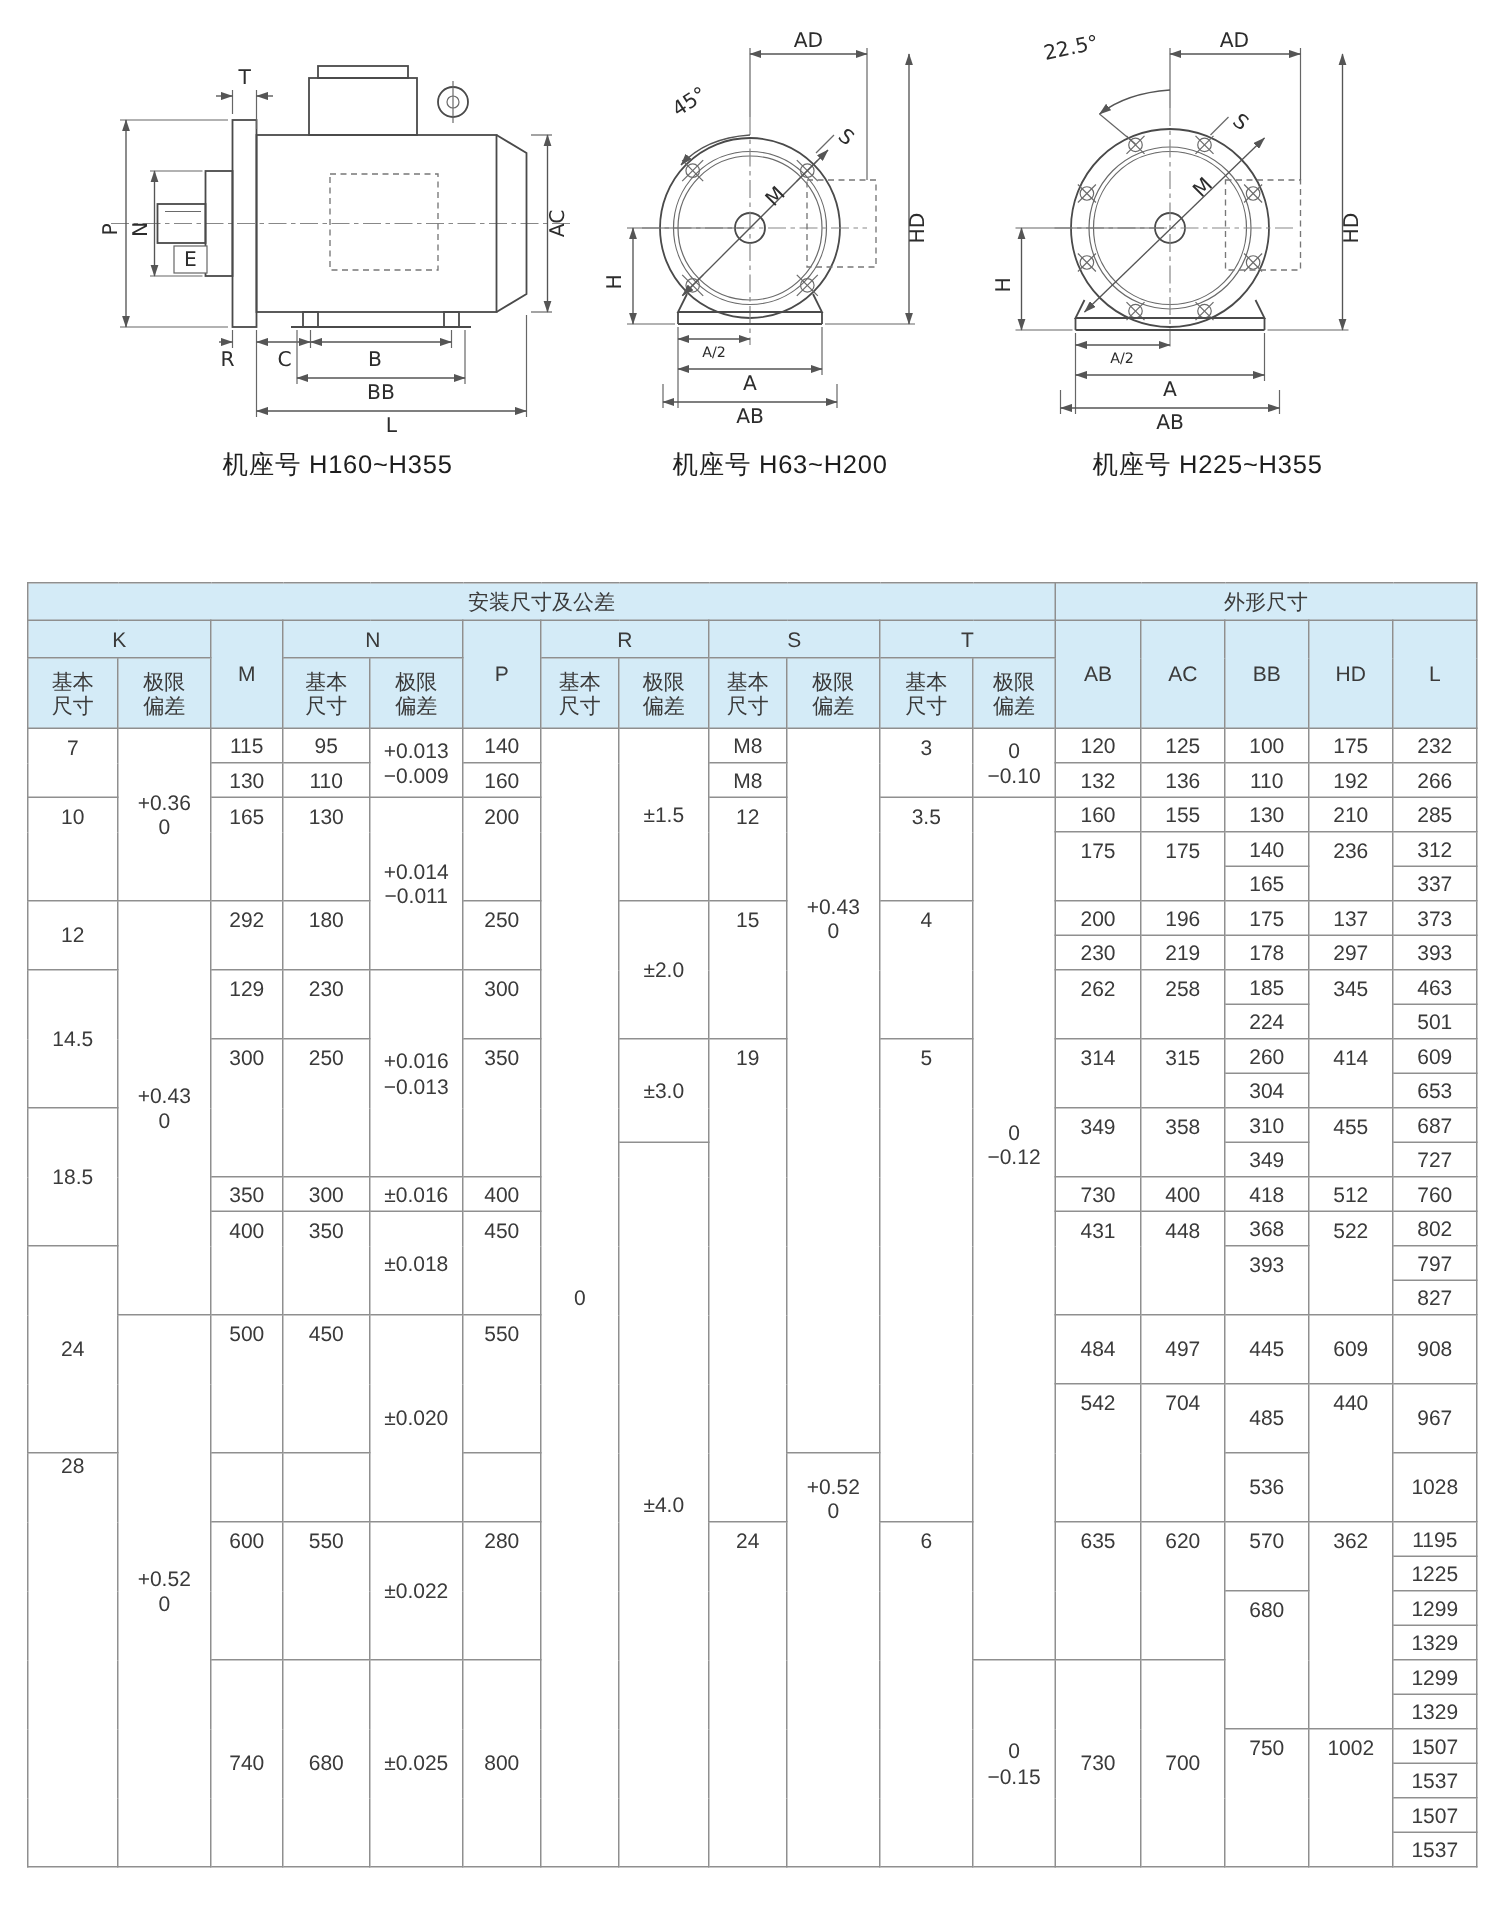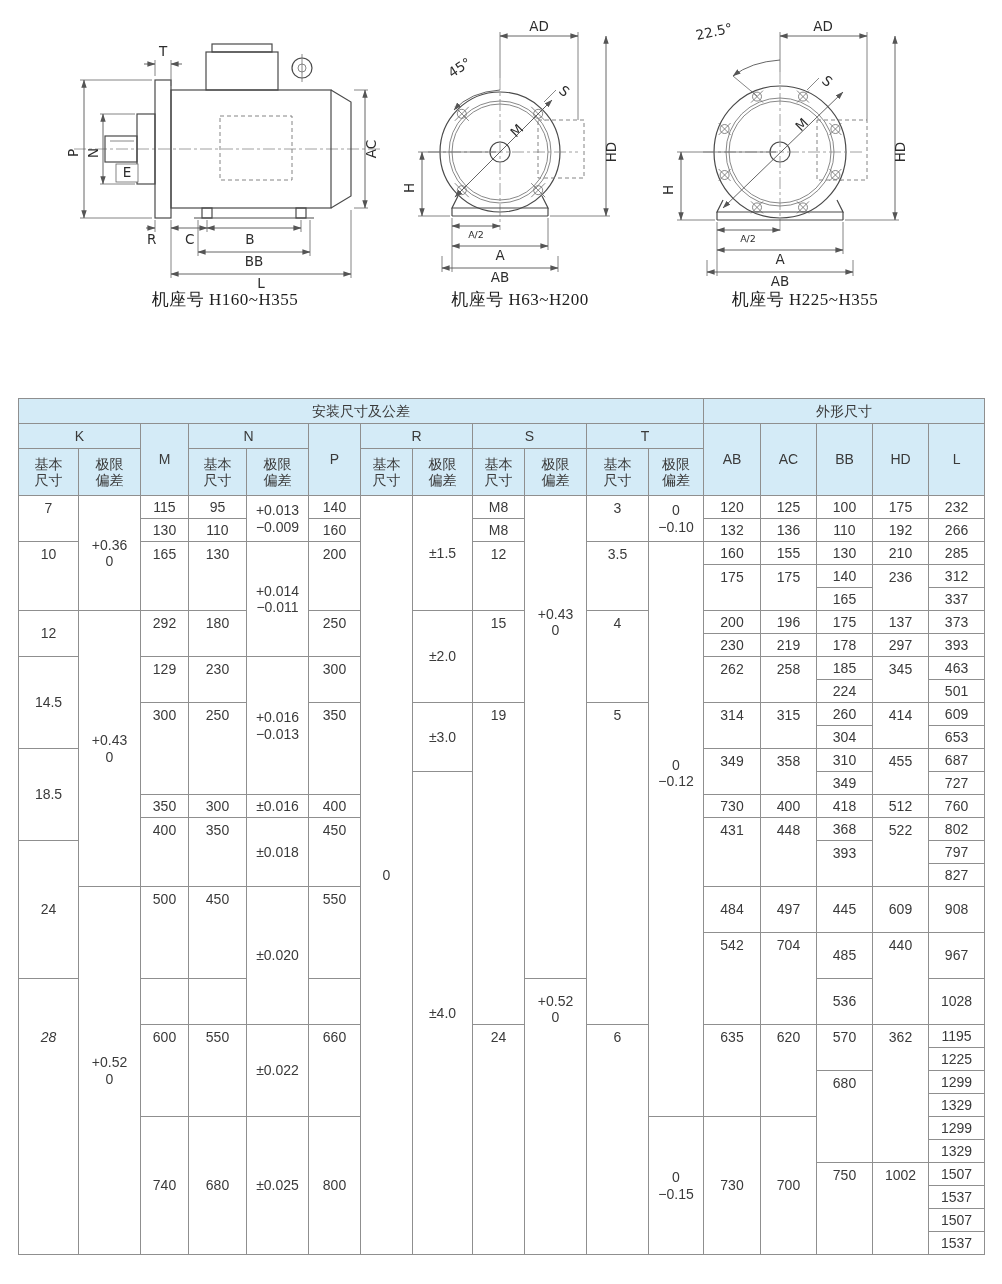--- a/index.html
+++ b/index.html
@@ -3,43 +3,43 @@
 <meta charset="utf-8">
 <style>
   :root{
     --header-bg:#d4ebf7; --border:#8f8f8f; --txt:#3a3a3a; --line:#555;
   }
   html,body{margin:0;padding:0;}
   body{width:1002px;height:1284px;position:relative;background:#ffffff;
        font-family:"Liberation Sans","DejaVu Sans",sans-serif;color:var(--txt);}
   .dwg{position:absolute;top:20px;}
   .dwg svg{display:block;}
-  .caption{position:absolute;top:288px;text-align:center;font-size:17px;color:#1e1e1e;letter-spacing:.5px;font-family:Liberation Serif, serif;}
+  .caption{position:absolute;top:298px;text-align:center;font-size:17px;color:#1e1e1e;letter-spacing:.5px;}
   
   .obj{stroke:#4a4a4a;stroke-width:1.2;fill:none;}
   .thin{stroke:#6a6a6a;stroke-width:.8;fill:none;}
   .dsh{stroke:#777;stroke-width:.9;fill:none;stroke-dasharray:4 3;}
   .cl{stroke:#888;stroke-width:.8;fill:none;stroke-dasharray:12 3 3 3;}
   .ext{stroke:#666;stroke-width:.8;fill:none;}
   .dim{stroke:#555;stroke-width:.9;fill:none;}
   .lbl{font-family:"DejaVu Sans",sans-serif;font-size:13.5px;fill:#2c2c2c;}
   .lbl.sm{font-size:9.5px;}
   
   #tblwrap{position:absolute;left:18px;top:388px;}
-  table{border-collapse:collapse;table-layout:fixed;width:966px;margin-top:10px;}
+  table{border-collapse:collapse;table-layout:fixed;width:966px;}
   th,td{border:1px solid var(--border);text-align:center;vertical-align:middle;
         font-weight:normal;font-size:14px;padding:0;white-space:pre-line;line-height:1.15;}
   thead th{background:var(--header-bg);}
   thead tr:nth-child(1){height:25px;}
   thead tr:nth-child(2){height:25px;}
   thead tr:nth-child(3){height:47px;}
   tbody tr{height:23px;}
   tbody tr:nth-child(18),tbody tr:nth-child(19),tbody tr:nth-child(20){height:46px;}
   td.vt{vertical-align:top;padding-top:4px;}
-  td.vt48{vertical-align:top;padding-top:50px;font-style:italic;}
+  td.vt48{vertical-align:top;}
   td.vtS{vertical-align:top;padding-top:110px;}
   td.vtS2{vertical-align:top;padding-top:14px;}
   td.vtT{vertical-align:top;padding-top:215px;}
 </style>
 </head>
 <body>
 
 <div class="dwg" style="left:60px;width:330px;">
 <svg width="330" height="270" viewBox="0 0 330 270">
   <defs>
@@ -533,21 +533,21 @@
           <td></td>
           <td rowspan="11" class="vtS2">+0.52
 0</td>
           <td>536</td>
           <td>1028</td>
         </tr>
         <tr>
           <td rowspan="4" class="vt">600</td>
           <td rowspan="4" class="vt">550</td>
           <td rowspan="4">±0.022</td>
-          <td rowspan="4" class="vt">660</td>
+          <td rowspan="4" class="vt">280</td>
           <td rowspan="10" class="vt">24</td>
           <td rowspan="10" class="vt">6</td>
           <td rowspan="4" class="vt">635</td>
           <td rowspan="4" class="vt">620</td>
           <td rowspan="2" class="vt">570</td>
           <td rowspan="6" class="vt">362</td>
           <td>1195</td>
         </tr>
         <tr>
           <td>1225</td>

